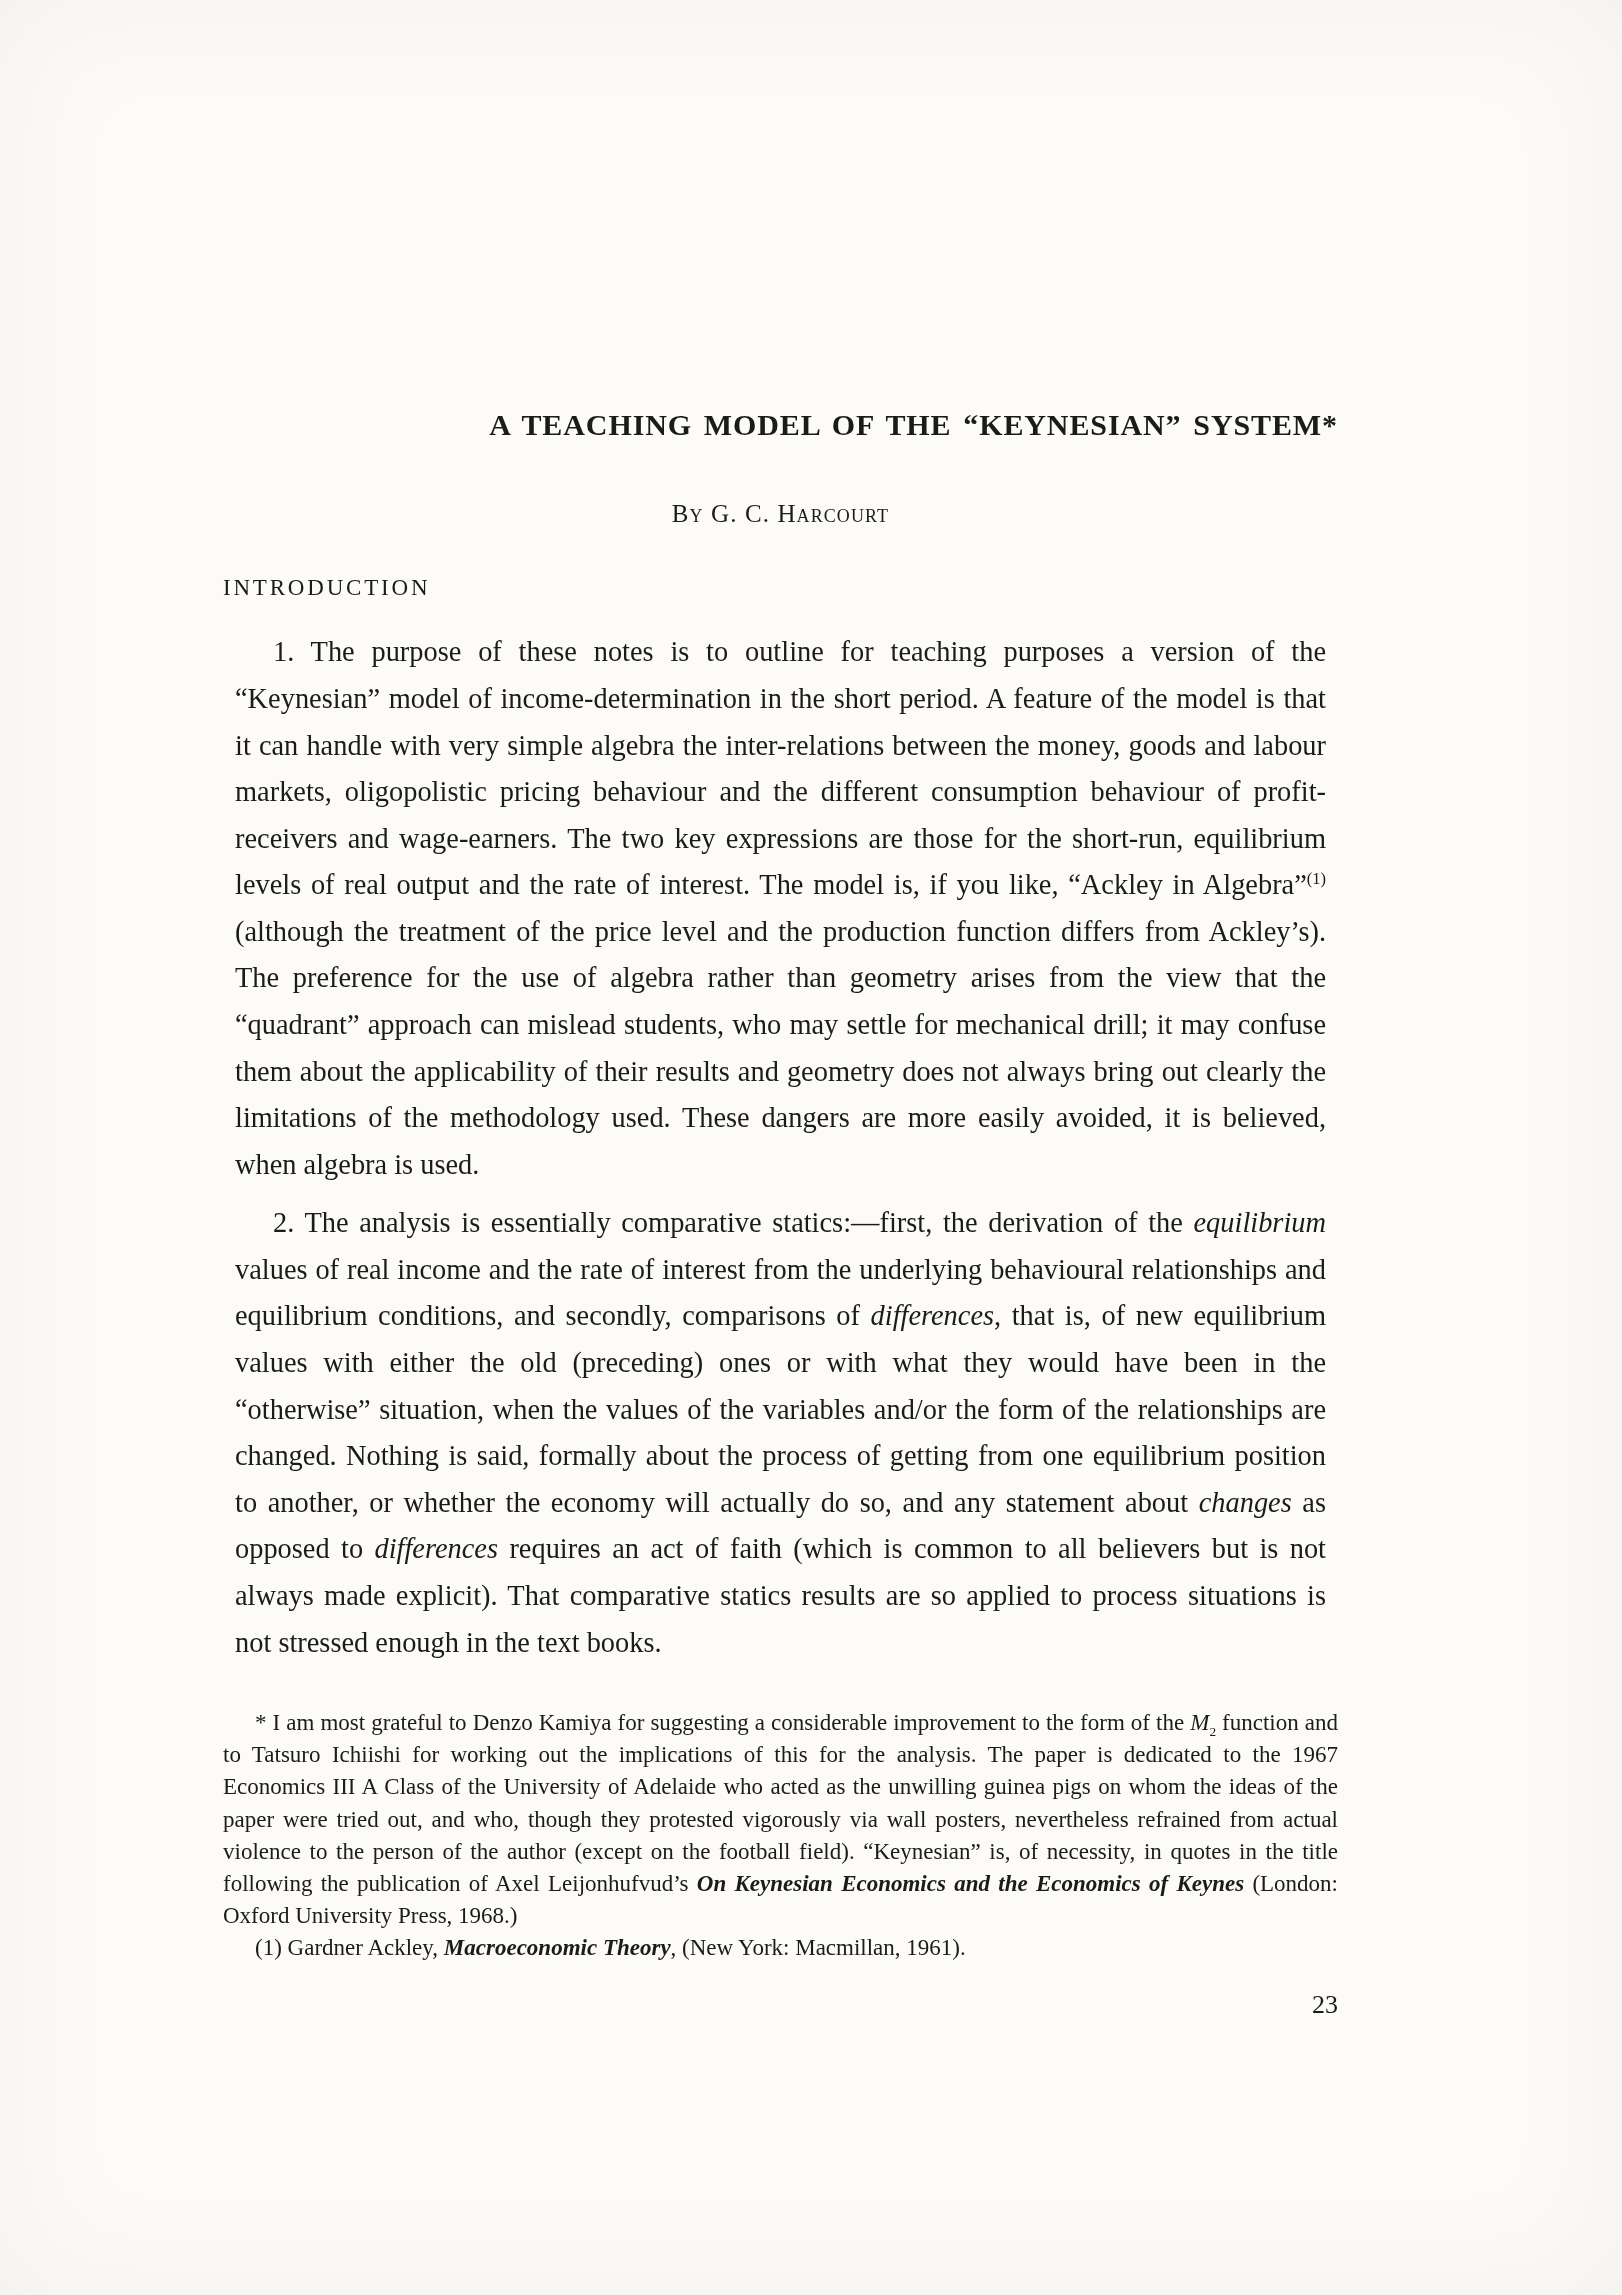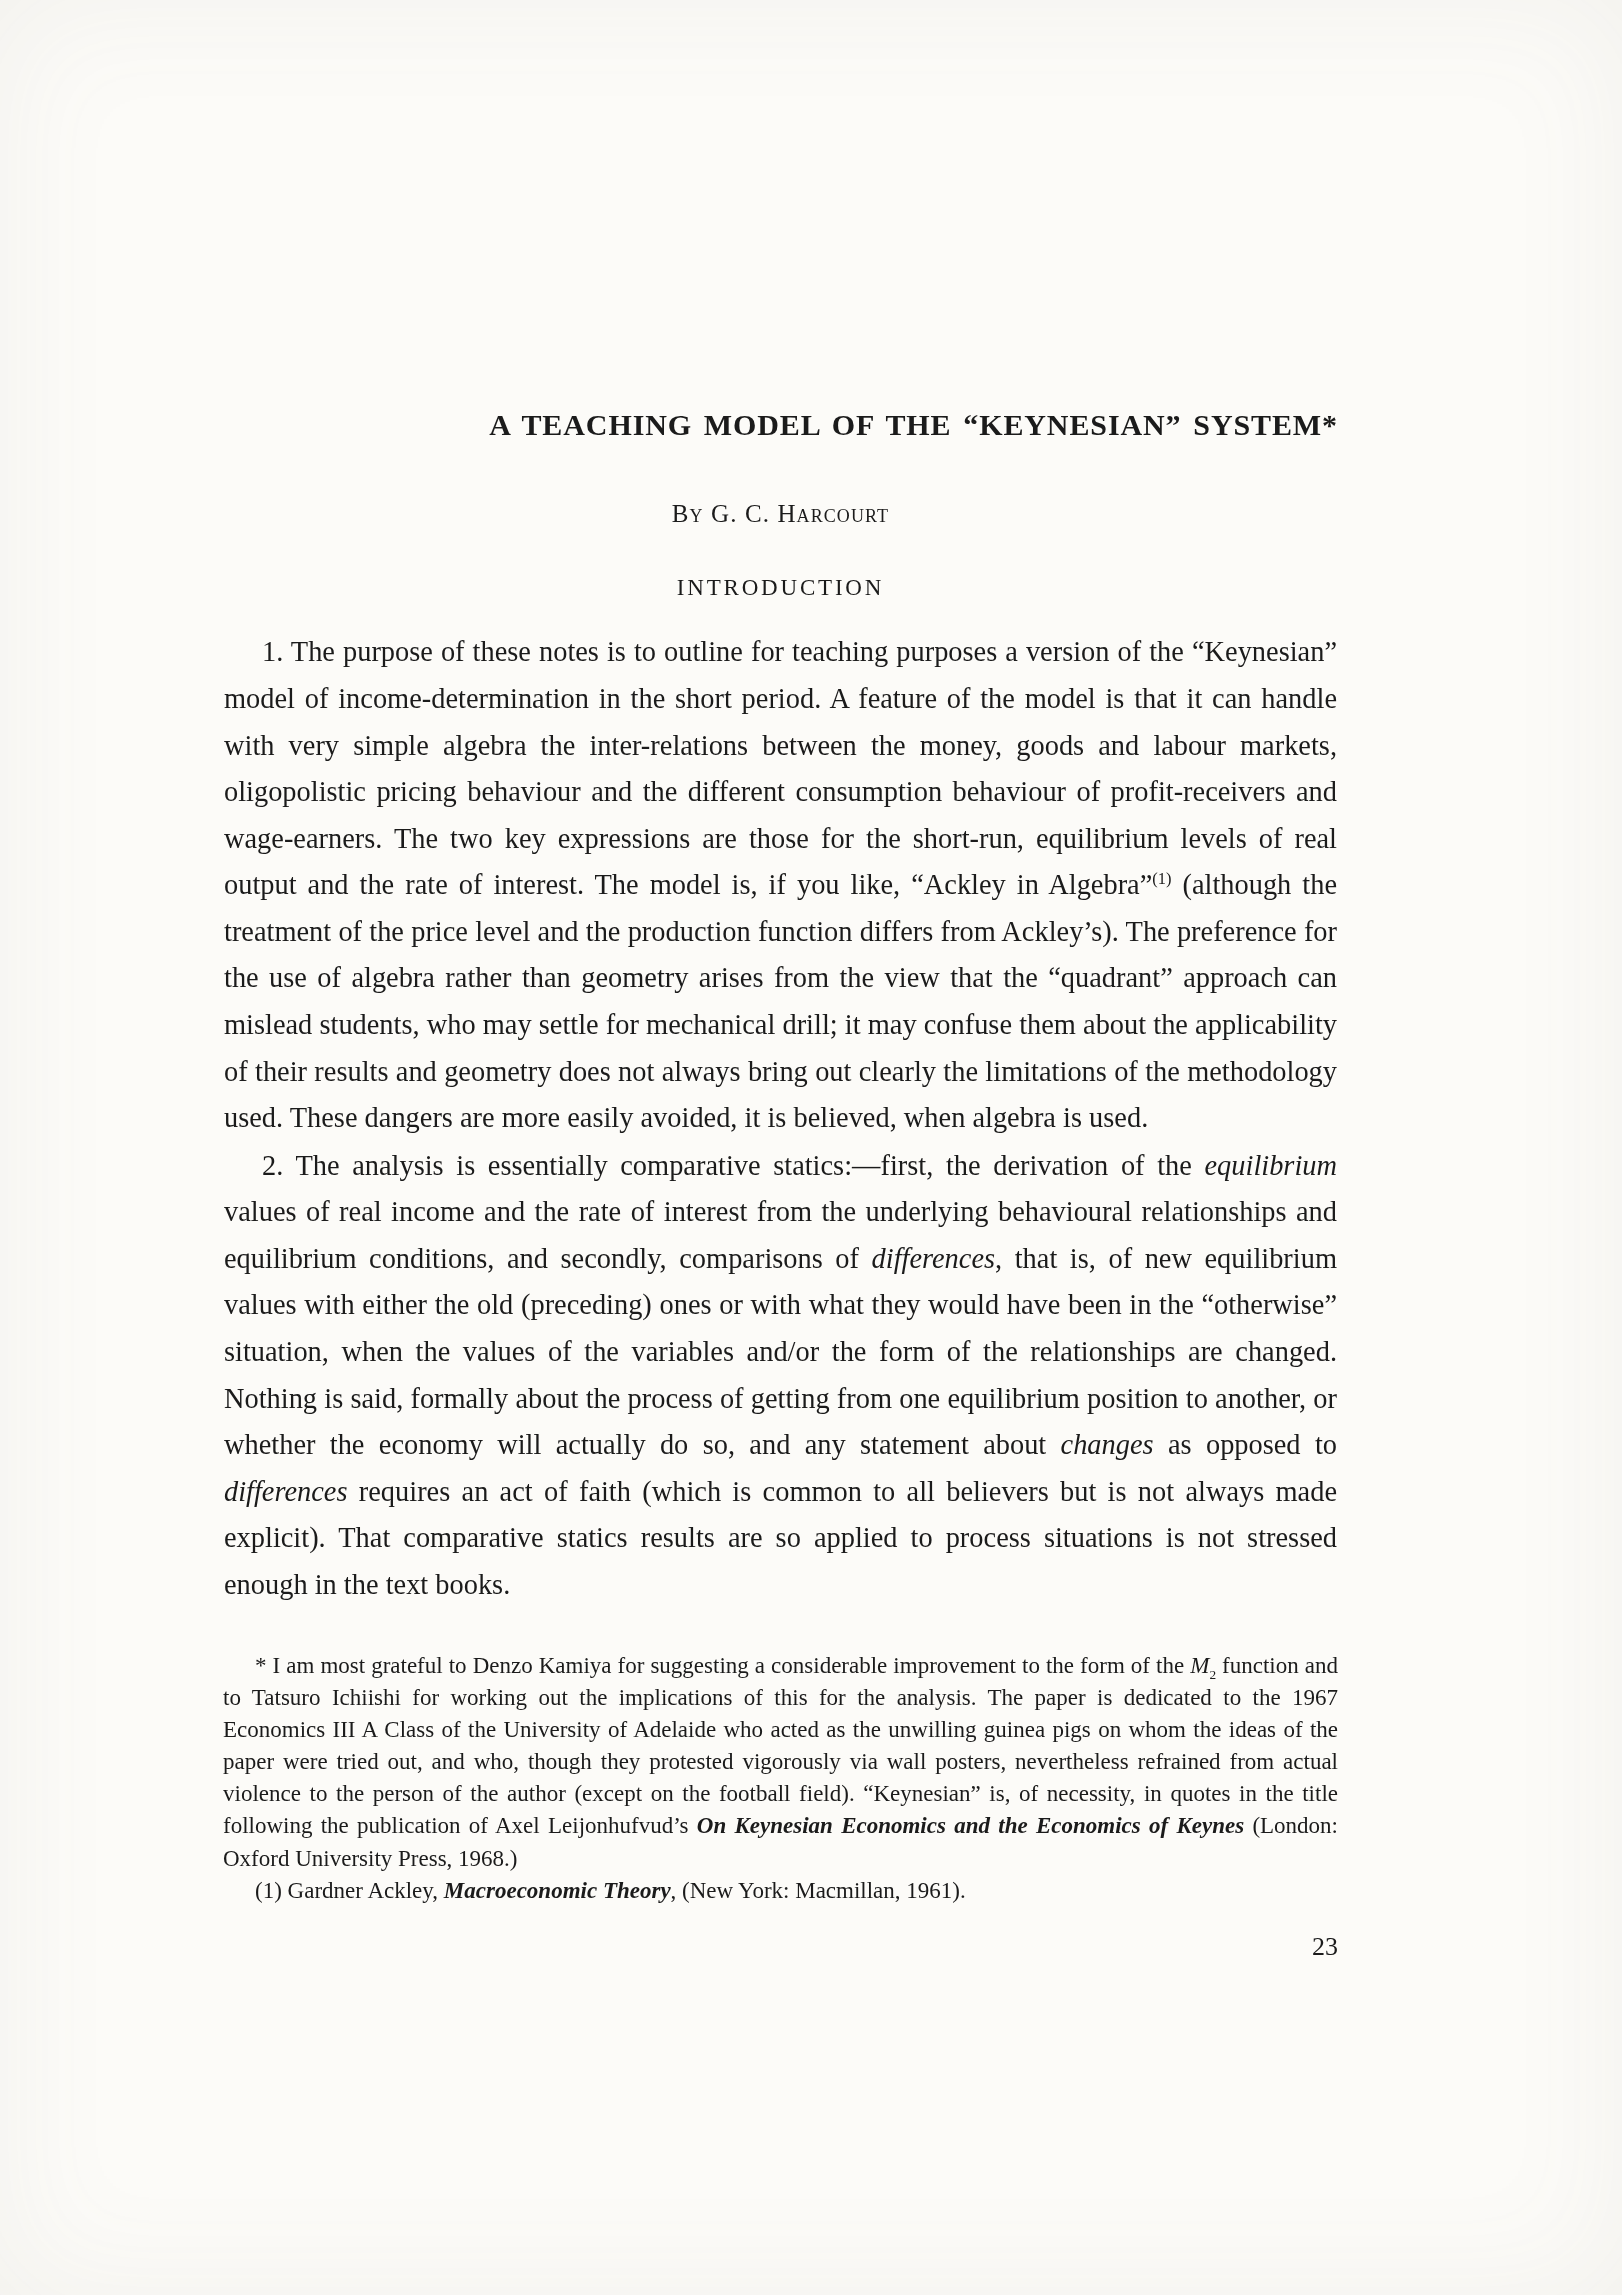--- a/index.html
+++ b/index.html
@@ -32,28 +32,27 @@
     font-size: 25px;
     font-variant: small-caps;
     letter-spacing: 1.1px;
     text-align: center;
     margin: 0 0 47px 0;
   }
   .section-heading {
     font-size: 23px;
     font-weight: normal;
     letter-spacing: 2.8px;
-    text-align: center;
     margin: 0 0 28.4px 0;
   }
   .body-text p {
     font-size: 28.4px;
     line-height: 1.64;
     text-align: justify;
-    margin: 1px;
+    margin: 12px;
   }
   .body-text p.indent {
     text-indent: 38px;
   }
   .it  { font-style: italic; }
   .bi  { font-style: italic; font-weight: bold; margin-top: 20px; }
   sup  { font-size: 58%; line-height: 0; vertical-align: super; }
   sub  { font-size: 58%; line-height: 0; vertical-align: sub; }
   .footnotes {
     margin-top: 41px;

